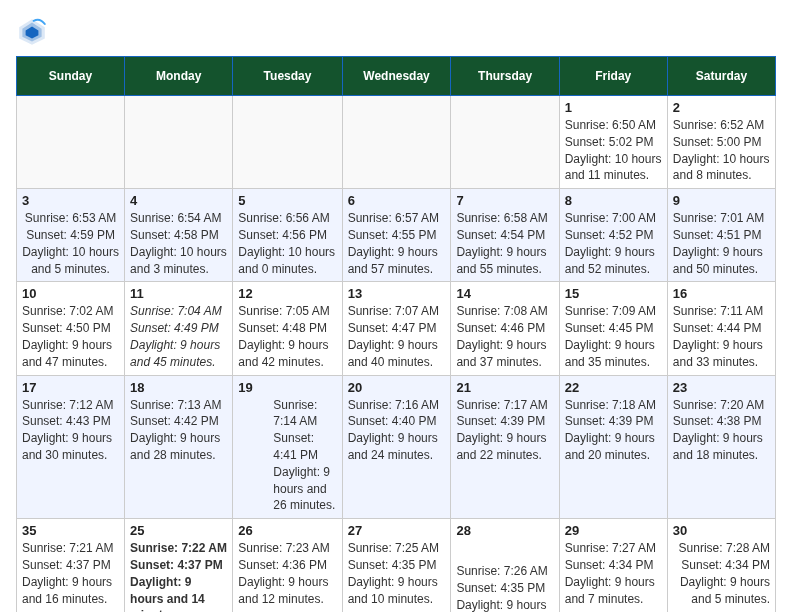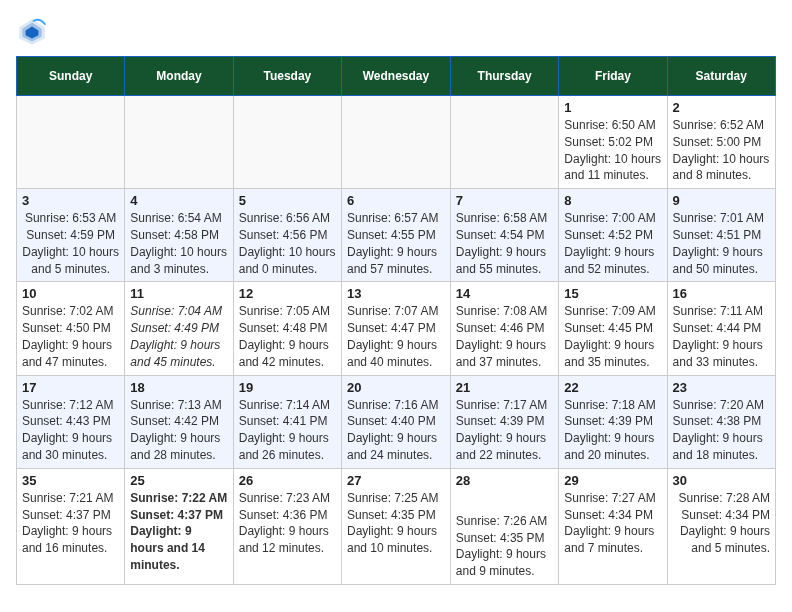--- a/index.html
+++ b/index.html
@@ -235,21 +235,21 @@
 Daylight: 9 hours and 30 minutes.</div>
         </td>
         <td>
           <span class="day-number">18</span>
           <div class="day-info" style="white-space: pre-line;">Sunrise: 7:13 AM
 Sunset: 4:42 PM
 Daylight: 9 hours and 28 minutes.</div>
         </td>
         <td>
           <span class="day-number">19</span>
-          <div class="day-info" style="white-space: pre-line;">Sunrise: 7:14 AM
+          <div class="day-info" style="white-space: pre-line; margin-left: 35px;">Sunrise: 7:14 AM
 Sunset: 4:41 PM
 Daylight: 9 hours and 26 minutes.</div>
         </td>
         <td>
           <span class="day-number">20</span>
           <div class="day-info" style="white-space: pre-line;">Sunrise: 7:16 AM
 Sunset: 4:40 PM
 Daylight: 9 hours and 24 minutes.</div>
         </td>
         <td>

